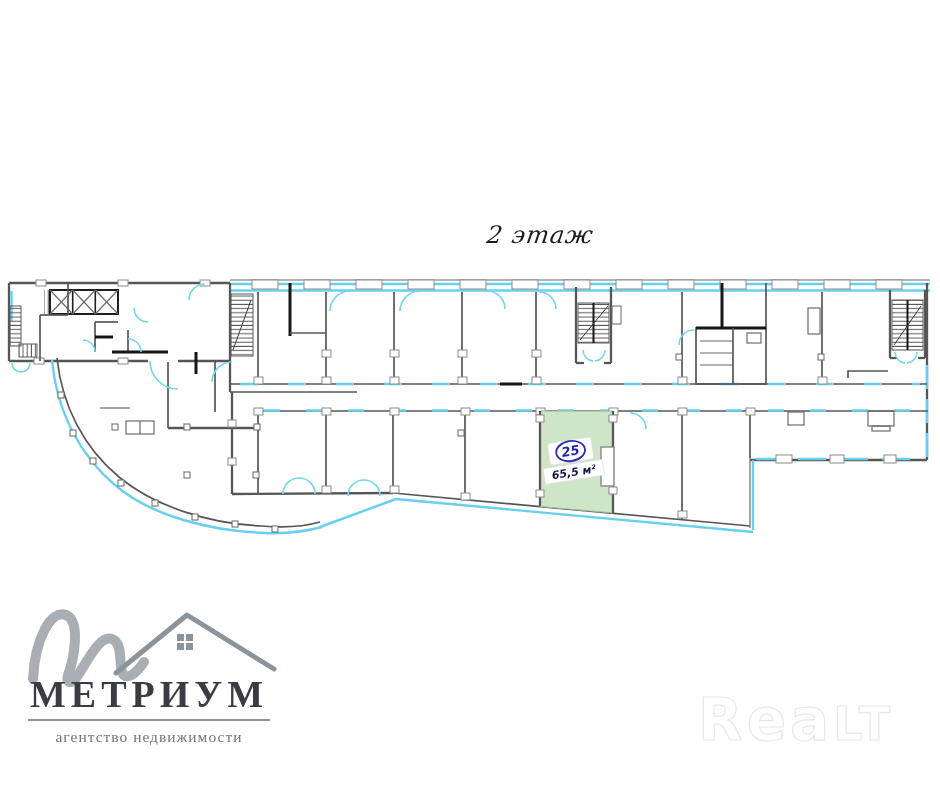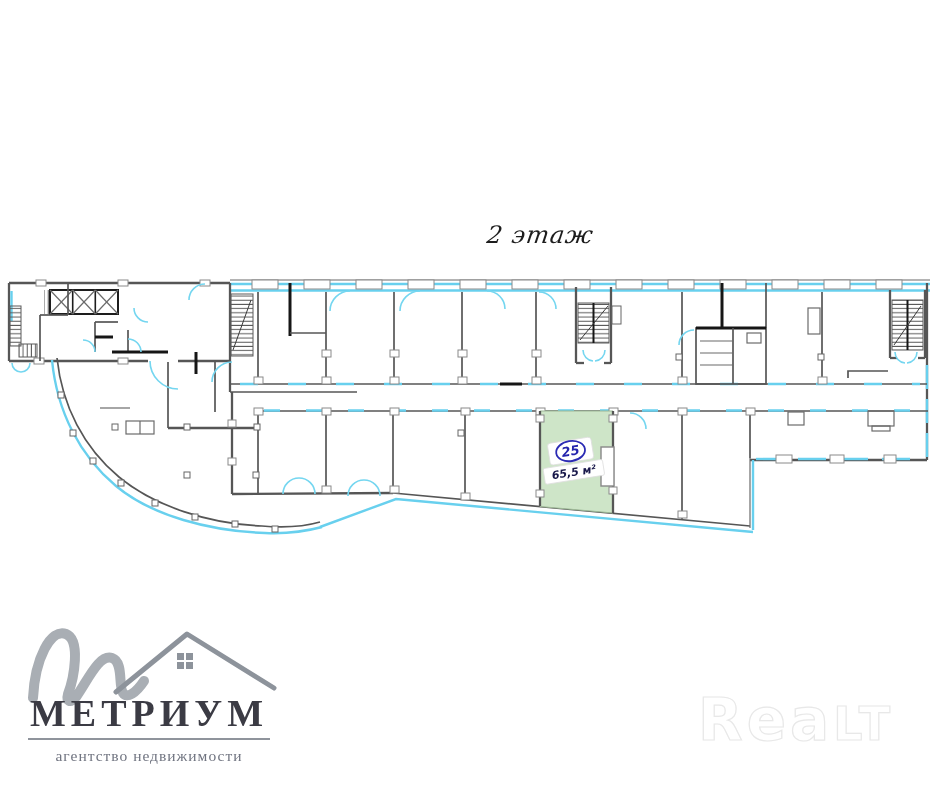--- a/index.html
+++ b/index.html
@@ -11,21 +11,21 @@
   .w2 {stroke:#565656;stroke-width:2.3;fill:none}
   .w1 {stroke:#6b6b6b;stroke-width:1.2;fill:none}
   .wb {stroke:#161616;stroke-width:3;fill:none}
   .cy {stroke:#68d0ee;stroke-width:2.4;fill:none}
   .cyt{stroke:#74d6f0;stroke-width:1.6;fill:none}
   .pl {fill:#ffffff;stroke:#8a8a8a;stroke-width:1}
   .col{fill:#ffffff;stroke:#666;stroke-width:1}
   #floor-title{position:absolute;left:487px;top:221px;font-style:italic;
        font-family:"DejaVu Serif", serif;font-size:24px;color:#1d1d1d;
        transform:skewX(-8deg);letter-spacing:1px;}
-  #logo-box{position:absolute;left:6px;top:612px;width:300px;height:166px;text-align:right;}
+  #logo-box{position:absolute;left:6px;top:593px;width:300px;height:166px;text-align:right;}
   #watermark{position:absolute;left:698px;top:686px;color:#ffffff;
        -webkit-text-stroke:1.2px #e8e8e8;text-shadow:0 0 1px #ededed;
        font-weight:800;letter-spacing:4px;white-space:nowrap;}
   #watermark .big{font-size:58px;}
   #watermark .small{font-size:46px;}
 </style>
 </head>
 <body>
 
 <div id="stage">

